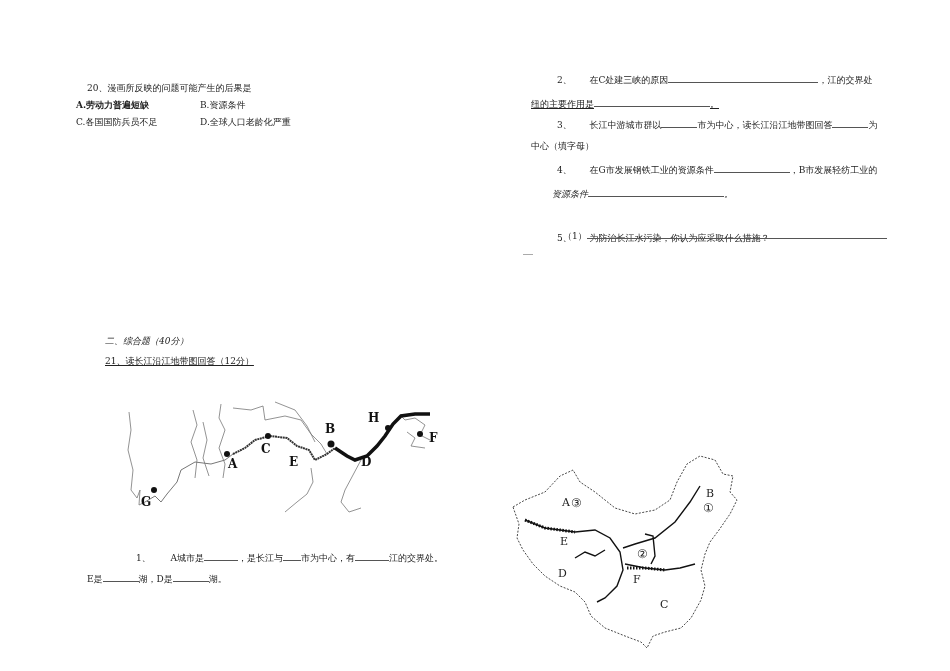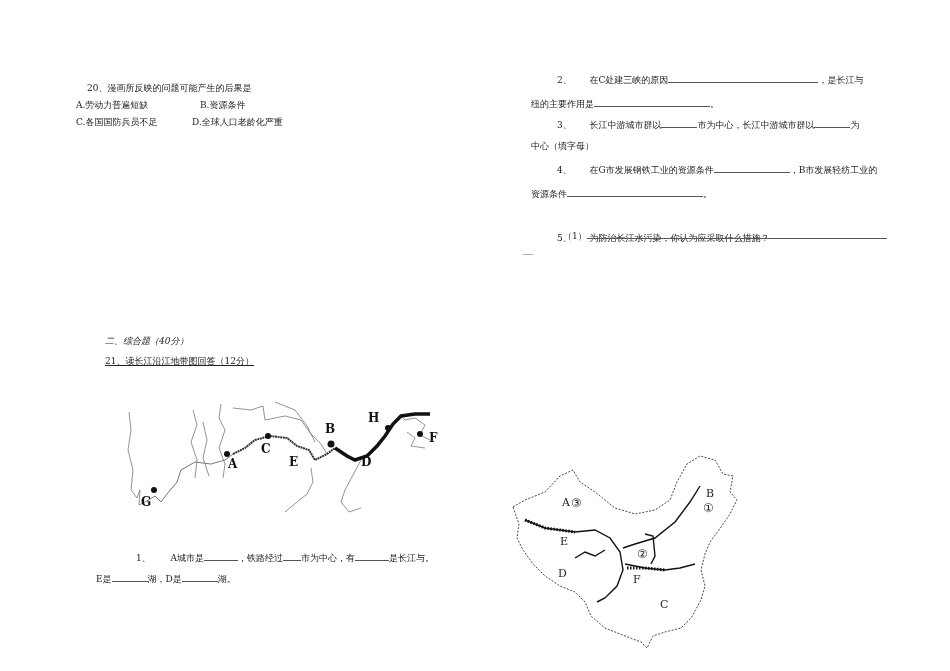--- a/index.html
+++ b/index.html
@@ -9,47 +9,47 @@
     color: #222; font-size: 9px; line-height: 1;
   }
   .abs { position: absolute; white-space: nowrap; }
   .blank { display: inline-block; border-bottom: 1px solid #555; height: 9px; vertical-align: baseline; }
   .map { position: absolute; }
 </style>
 </head>
 <body>
 
 <div class="abs" style="left:63px;top:84px;margin-left:24px;">20、漫画所反映的问题可能产生的后果是</div>
-<div class="abs" style="left:76px;top:101px;">A.劳动力普遍短缺</div>
+<div class="abs" style="left:76px;top:101px;font-weight:bold;">A.劳动力普遍短缺</div>
 <div class="abs" style="left:200px;top:101px;">B.资源条件</div>
 <div class="abs" style="left:76px;top:118px;">C.各国国防兵员不足</div>
-<div class="abs" style="left:192px;top:118px;">D.全球人口老龄化严重</div>
+<div class="abs" style="left:200px;top:118px;">D.全球人口老龄化严重</div>
 
 <div class="abs" style="left:557px;top:73px;">
   <span>2、</span>
   <span style="display:inline-block;width:12px;"></span>
-  <span>在C处建三峡的原因</span><span class="blank" style="width:150px;"></span><span>，是长江与</span>
+  <span>在C处建三峡的原因</span><span class="blank" style="width:150px;"></span><span>，江的交界处</span>
 </div>
-<div class="abs" style="left:531px;top:97px;">
+<div class="abs" style="left:531px;top:97px;text-decoration:underline;">
   <span>纽的主要作用是</span><span class="blank" style="width:116px;"></span><span>。</span>
 </div>
 
 <div class="abs" style="left:557px;top:118px;">
   <span>3、</span>
   <span style="display:inline-block;width:12px;"></span>
-  <span>长江中游城市群以</span><span class="blank" style="width:36px;"></span><span>市为中心，长江中游城市群以</span><span class="blank" style="width:36px;"></span><span>为</span>
+  <span>长江中游城市群以</span><span class="blank" style="width:36px;"></span><span>市为中心，读长江沿江地带图回答</span><span class="blank" style="width:36px;"></span><span>为</span>
 </div>
 <div class="abs" style="left:531px;top:142px;text-align:right;">中心（填字母）</div>
 
 <div class="abs" style="left:557px;top:163px;">
   <span>4、</span>
   <span style="display:inline-block;width:12px;"></span>
   <span>在G市发展钢铁工业的资源条件</span><span class="blank" style="width:76px;"></span><span>，B市发展轻纺工业的</span>
 </div>
-<div class="abs" style="left:531px;top:187px;">
+<div class="abs" style="left:552px;top:187px;font-style:italic;">
   <span>资源条件</span><span class="blank" style="width:136px;"></span><span>。</span>
 </div>
 
 <div class="abs" style="left:557px;top:208px;margin-top:26px;">
   <span>5、</span>
   <span style="display:inline-block;width:12px;"></span>
   <span>为防治长江水污染，你认为应采取什么措施？</span>
 </div>
 <div class="abs" style="left:563px;top:229px;">
   <span>（1）</span><span class="blank" style="width:300px;"></span>
@@ -96,23 +96,23 @@
     <text x="174" y="76">E</text>
     <text x="314" y="52">F</text>
     <text x="26" y="116">G</text>
     <text x="253" y="32">H</text>
   </g>
 </svg>
 
 <div class="abs" style="left:136px;top:551px;">
   <span>1、</span>
   <span style="display:inline-block;width:14px;"></span>
-  <span>A城市是</span><span class="blank" style="width:34px;"></span><span>，铁路经过</span><span class="blank" style="width:18px;"></span><span>市为中心，有</span><span class="blank" style="width:34px;"></span><span>是长江与。</span>
+  <span>A城市是</span><span class="blank" style="width:34px;"></span><span>，是长江与</span><span class="blank" style="width:18px;"></span><span>市为中心，有</span><span class="blank" style="width:34px;"></span><span>江的交界处。</span>
 </div>
-<div class="abs" style="left:96px;top:572px;text-align:center;">
+<div class="abs" style="left:87px;top:572px;text-align:center;">
   <span>E是</span><span class="blank" style="width:36px;"></span><span>湖，D是</span><span class="blank" style="width:36px;"></span><span>湖。</span>
 </div>
 
 <svg class="map" style="left:505px;top:452px;" width="240" height="200" viewBox="0 0 240 200">
   <g fill="none" stroke="#333" stroke-width="0.9" stroke-dasharray="2,1.5">
 
     <path d="M8,55 L20,48 L40,40 L55,24 L68,18 L75,30 L90,40 L110,56 L130,62 L150,58 L165,48 L172,30 L182,12 L195,4 L210,8 L218,22 L228,24 L225,40 L232,48 L225,62 L214,78 L205,90 L200,102 L196,118 L200,134 L196,148 L186,166 L176,176 L160,180 L148,184 L142,196 L136,190 L120,184 L100,176 L86,164 L80,150 L70,140 L55,134 L40,124 L28,112 L18,98 L12,86 L14,72 Z"></path>
   </g>
   <g fill="none" stroke="#111" stroke-width="1.4">
 

